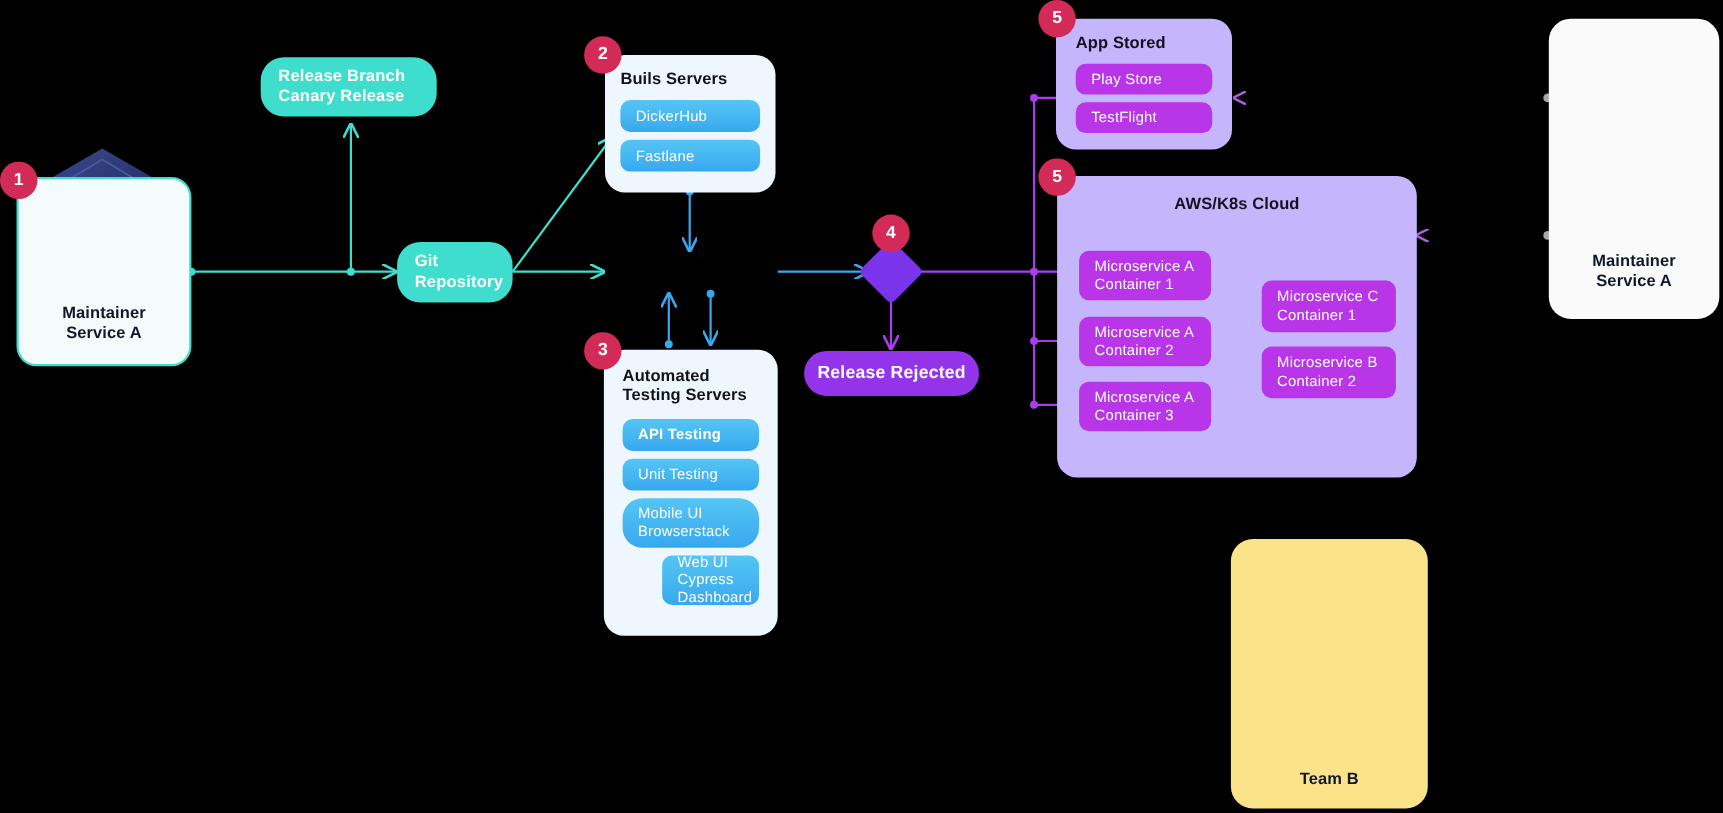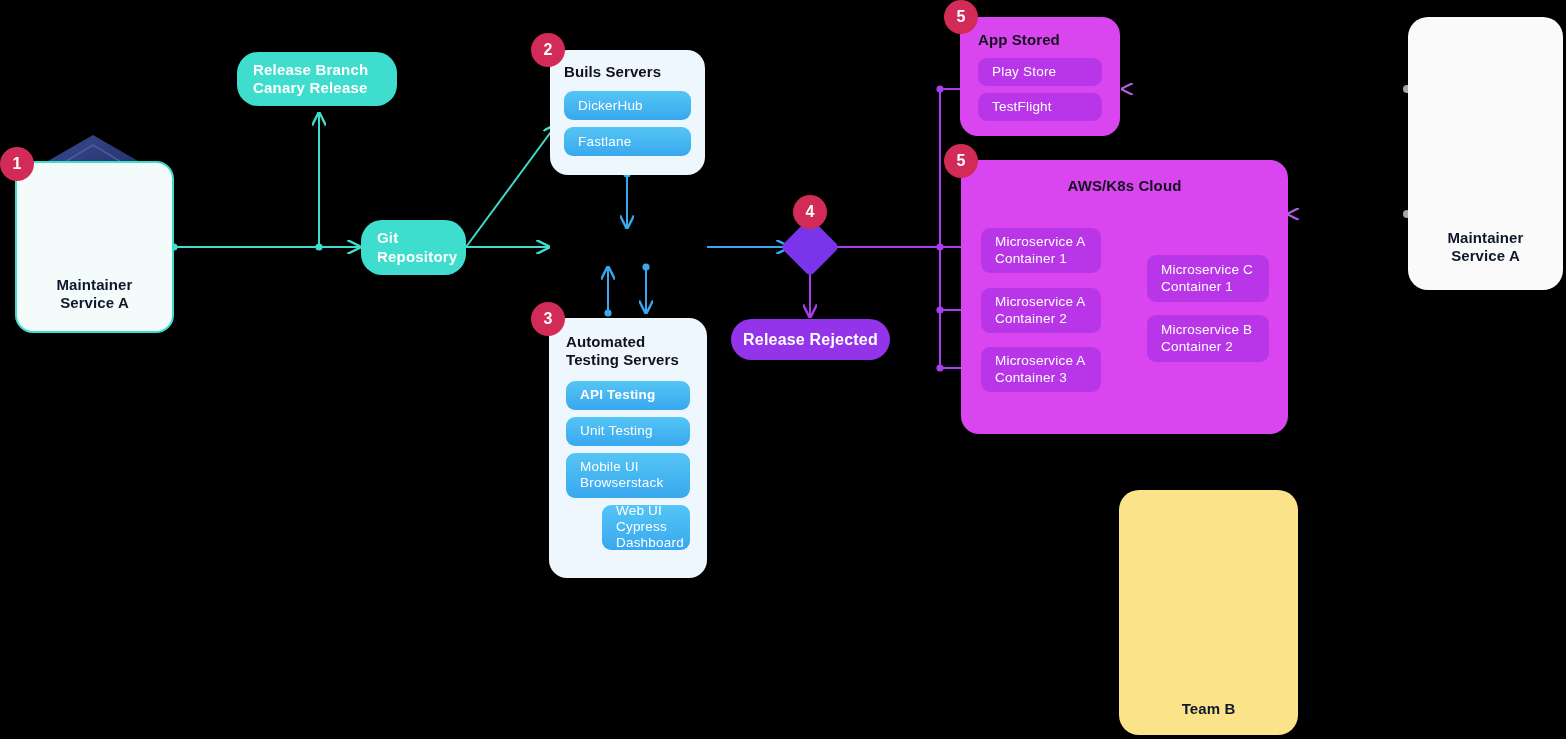--- a/index.html
+++ b/index.html
@@ -5,21 +5,21 @@
   html,body{margin:0;padding:0;background:#000;}
   body{width:1566px;height:739px;overflow:hidden;
        font-family:"Liberation Sans", sans-serif;}
   #stage{position:relative;width:1566px;height:739px;background:#000;}
 
   .abs{position:absolute;box-sizing:border-box;}
 
   
   .panel{border-radius:18px;}
   .panel-light{background:#eef7fd;}
-  .panel-pink{background:#d946ef;}
+  .panel-pink{background:#c4b5fd;}
   .panel-title{font-weight:700;font-size:15px;color:#12121c;line-height:1.22;letter-spacing:.1px;}
 
   .chip{border-radius:9px;display:flex;align-items:center;
         padding:0 14px;color:#fff;font-size:13.5px;line-height:1.2;letter-spacing:.2px;}
   .chip-blue{background:linear-gradient(180deg,#55c5f5 0%,#38a8ef 100%);}
   .chip-purple{background:#b836e8;}
 
   .node{border-radius:21px;display:flex;align-items:center;color:#fff;
         font-size:15px;font-weight:600;letter-spacing:.2px;line-height:1.22;}
   .node-teal{background:#3fddcd;padding:0 16px;}
@@ -307,21 +307,21 @@
     <div class="panel-title">
       <span>Automated</span><br>
       <span>Testing Servers</span>
     </div>
     <div class="chip chip-blue" style="height:29px;margin-top:11px;font-weight:bold;">
       <span>API Testing</span>
     </div>
     <div class="chip chip-blue" style="height:29px;margin-top:7px;">
       <span>Unit Testing</span>
     </div>
-    <div class="chip chip-blue" style="height:45px;margin-top:7px;">
+    <div class="chip chip-blue" style="height:45px;margin-top:7px;border-radius:18px;">
       <div>
         <span>Mobile UI</span><br>
         <span>Browserstack</span>
       </div>
     </div>
     <div class="chip chip-blue" style="height:45px;margin-top:7px;margin-left:36px;">
       <div>
         <span>Web UI Cypress</span><br>
         <span>Dashboard</span>
       </div>

